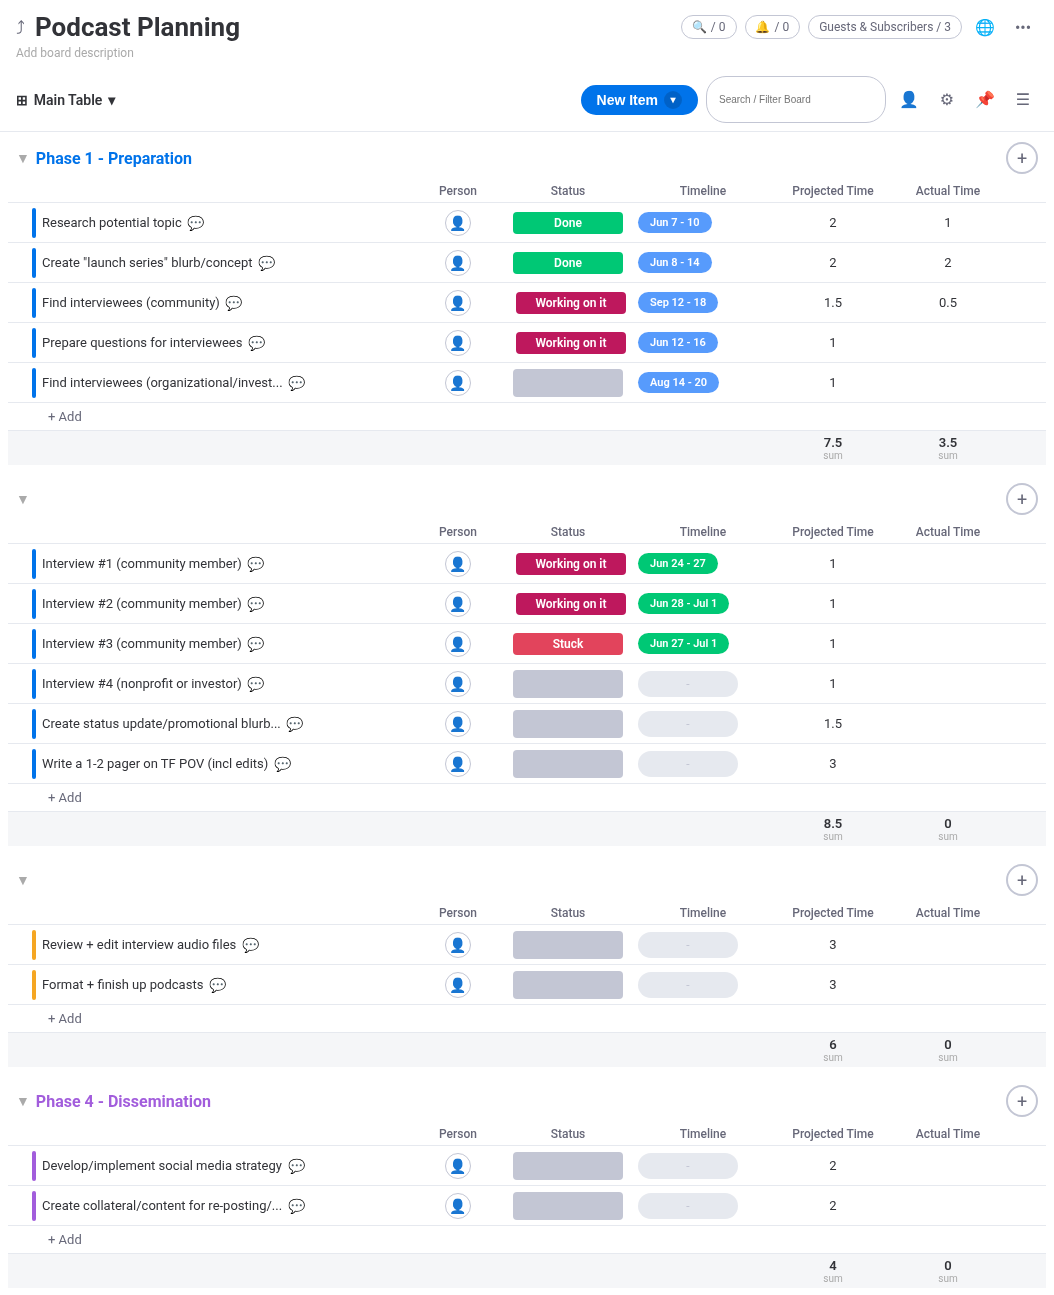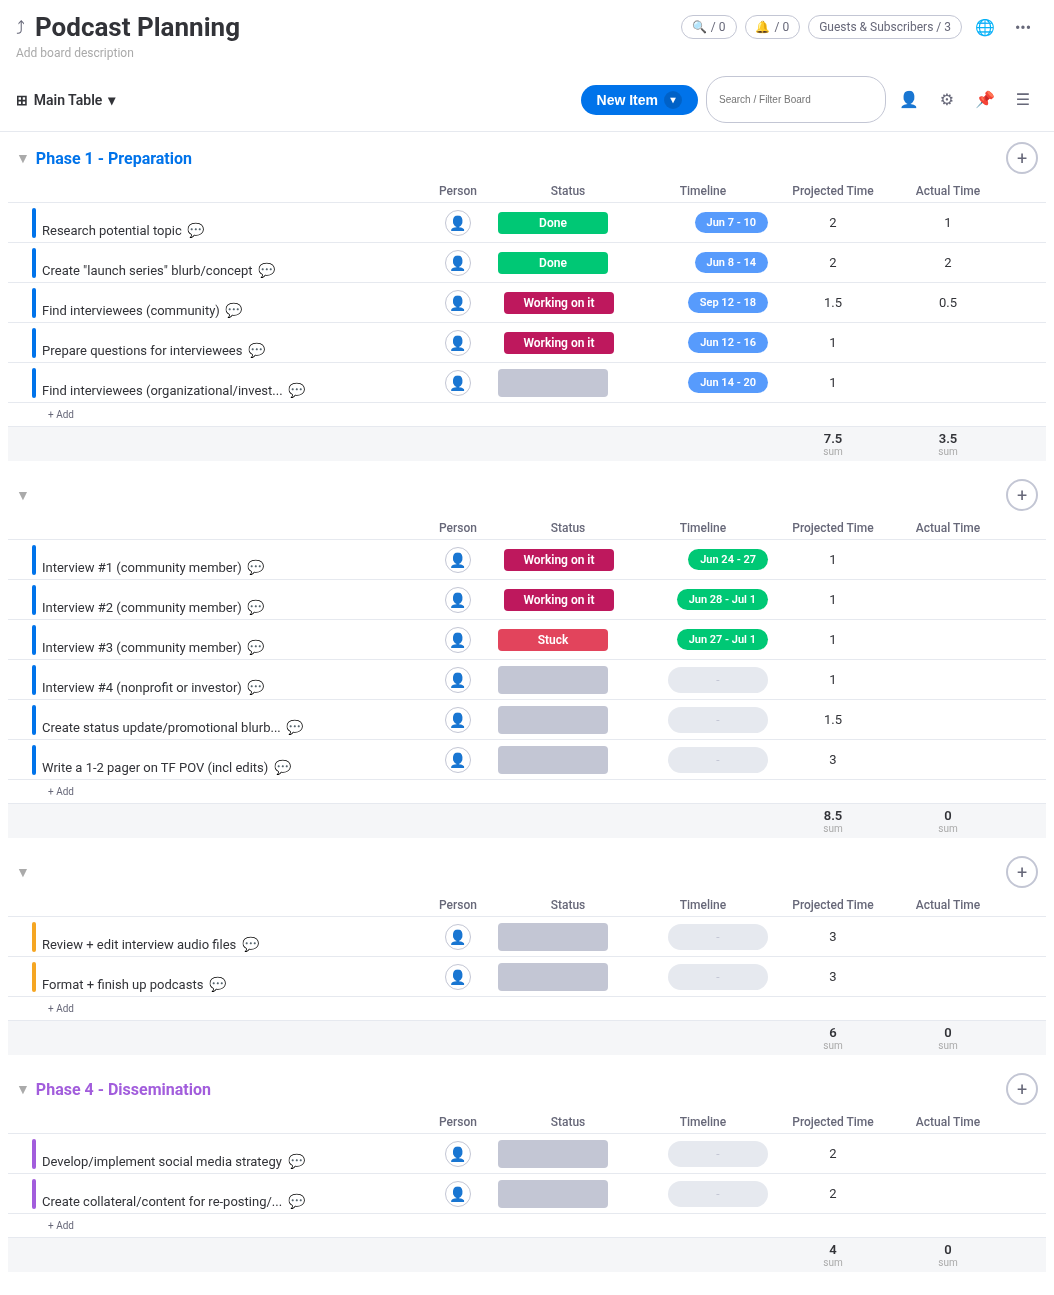--- a/index.html
+++ b/index.html
@@ -30,43 +30,43 @@
     .phase-title.blue { color: #0073ea; }
     .phase-title.yellow { color: #f5a623; }
     .phase-title.purple { color: #a25ddc; }
 
     .table-header { display: grid; grid-template-columns: 1fr 80px 140px 130px 130px 100px 40px; align-items: center; padding: 4px 8px; font-size: 12px; color: #676879; font-weight: 500; border-bottom: 1px solid #e6e9ef; }
     .table-header .col { text-align: center; }
     .table-header .col-name { text-align: left; }
 
     .table-row { display: grid; grid-template-columns: 1fr 80px 140px 130px 130px 100px 40px; align-items: center; padding: 4px 8px; border-bottom: 1px solid #e6e9ef; min-height: 40px; }
 
-    .row-name-cell { display: flex; align-items: flex-end; gap: 6px; padding-left: 16px; }
+    .row-name-cell { display: flex; align-items: center; gap: 6px; padding-left: 16px; }
     .row-color-bar { width: 4px; height: 30px; border-radius: 2px; flex-shrink: 0; }
     .row-name-text { font-size: 13px; color: #323338; }
     .comment-icon { color: #c3c6d4; font-size: 14px; cursor: pointer; }
 
     .person-cell { display: flex; justify-content: center; }
     .person-avatar { width: 26px; height: 26px; border-radius: 50%; border: 1px solid #c3c6d4; display: flex; align-items: center; justify-content: center; color: #c3c6d4; font-size: 14px; cursor: pointer; }
 
-    .status-cell { display: flex; justify-content: flex-start; }
+    .status-cell { display: flex; justify-content: center; }
     .status-badge { border-radius: 4px; padding: 4px 12px; font-size: 12px; font-weight: 600; color: #fff; min-width: 110px; text-align: center; cursor: pointer; }
     .status-done { background: #00c875; }
     .status-working { background: #be185d; margin-left: 6px; }
     .status-stuck { background: #e2445c; }
     .status-empty { background: #c3c6d4; min-width: 110px; height: 28px; border-radius: 4px; }
 
-    .timeline-cell { display: flex; justify-content: flex-end; }
+    .timeline-cell { display: flex; justify-content: flex-start; }
     .timeline-badge { background: #579bfc; color: #fff; border-radius: 20px; padding: 4px 12px; font-size: 11px; font-weight: 600; white-space: nowrap; cursor: pointer; }
     .timeline-badge.teal { background: #00c875; }
     .timeline-empty { background: #e6e9ef; border-radius: 20px; width: 100px; height: 26px; display: flex; align-items: center; justify-content: center; color: #c3c6d4; font-size: 12px; }
 
     .num-cell { text-align: center; font-size: 13px; color: #323338; }
 
-    .add-row { padding: 6px 8px 6px 40px; color: #676879; font-size: 10px; cursor: pointer; }
+    .add-row { padding: 6px 8px 6px 40px; color: #676879; font-size: 13px; cursor: pointer; }
 
     .sum-row { display: grid; grid-template-columns: 1fr 80px 140px 130px 130px 100px 40px; align-items: center; padding: 4px 8px; background: #f5f6f8; border-top: 1px solid #e6e9ef; }
     .sum-cell { text-align: center; font-size: 13px; }
     .sum-val { font-weight: 600; display: block; }
     .sum-label { font-size: 10px; color: #aaa; display: block; }
 
     .add-col-btn { width: 32px; height: 32px; background: #fff; border: 2px solid #c3c6d4; border-radius: 50%; display: flex; align-items: center; justify-content: center; cursor: pointer; color: #676879; font-size: 18px; margin-left: auto; }
 
     .phase-header-plus { margin-left: auto; }
   </style>
@@ -212,21 +212,21 @@
         <span class="row-name-text">Find interviewees (organizational/invest...</span>
         <span class="comment-icon">💬</span>
       </div>
       <div class="person-cell">
         <div class="person-avatar">👤</div>
       </div>
       <div class="status-cell">
           <div class="status-empty"></div>
         </div>
       <div class="timeline-cell">
-          <span class="timeline-badge">Jun 14 - 20</span>
+          <span class="timeline-badge">Aug 14 - 20</span>
         </div>
       <div class="num-cell">1</div>
       <div class="num-cell"></div>
       <div></div>
     </div>
       <div class="add-row">+ Add</div>
       <div class="sum-row">
     <div></div>
     <div></div>
     <div></div>

